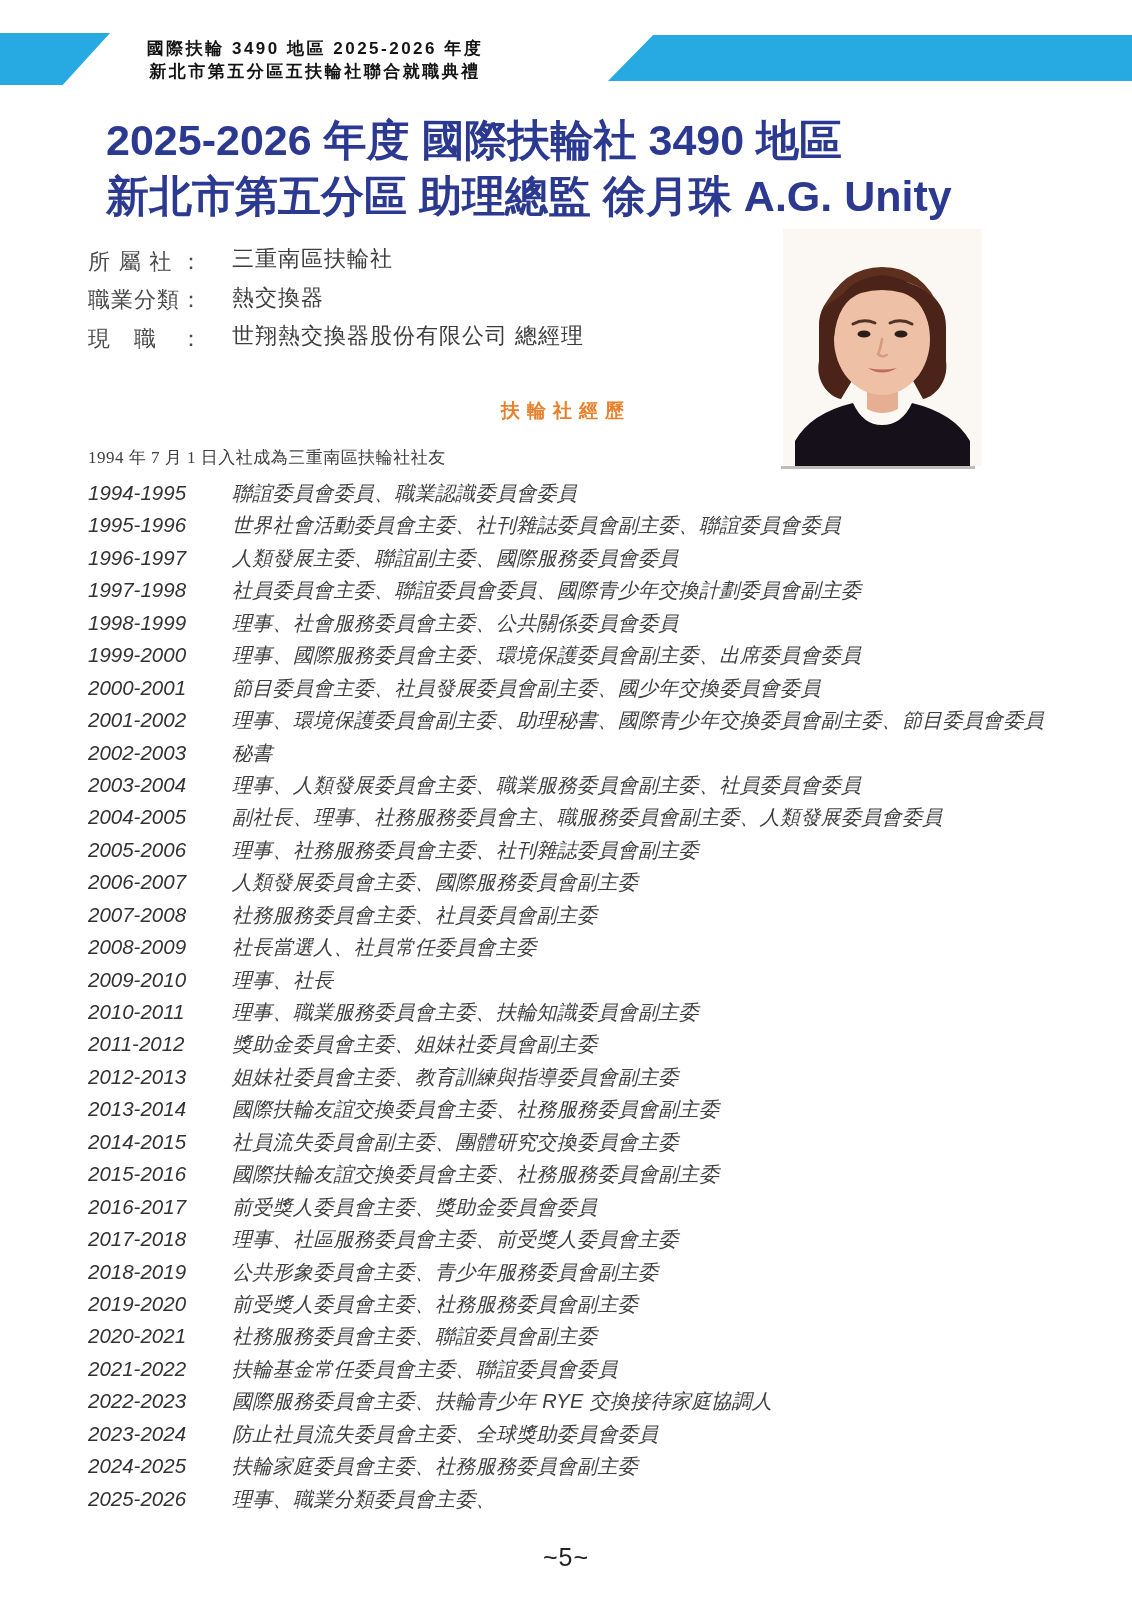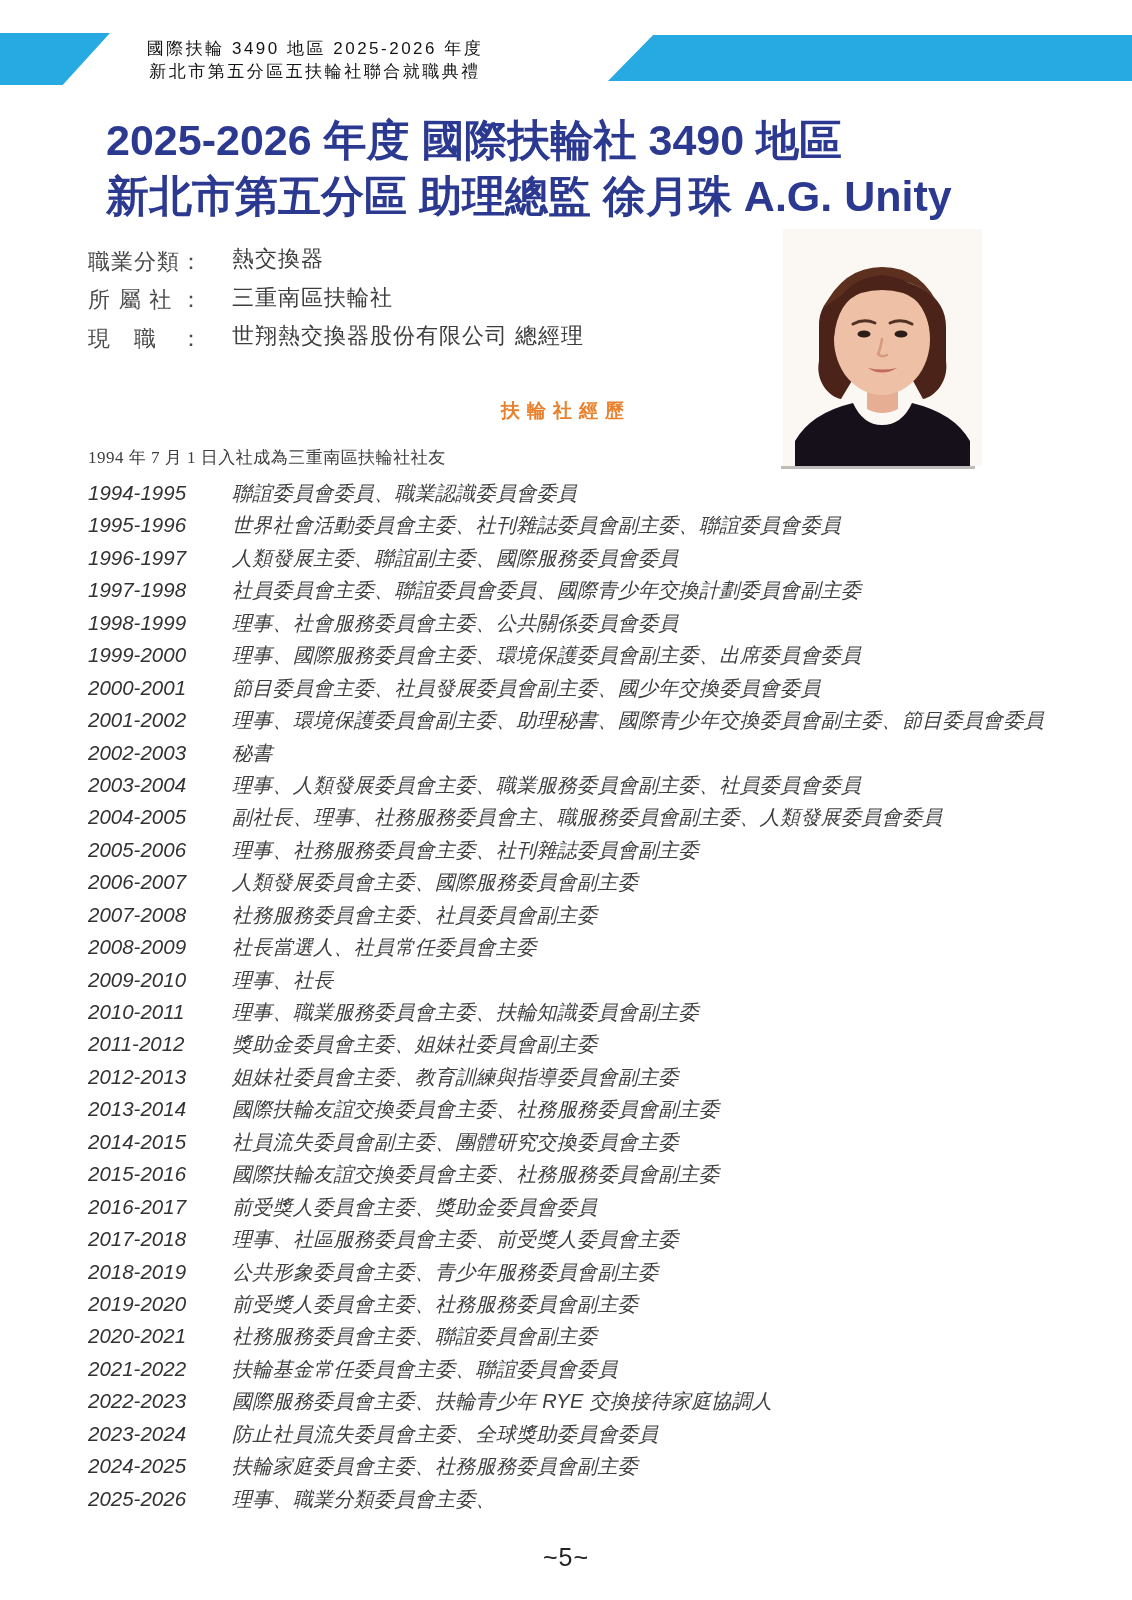--- a/index.html
+++ b/index.html
@@ -6,21 +6,21 @@
   body{font-family:"Liberation Sans","DejaVu Sans",sans-serif;}
   .page{position:relative;width:1132px;height:1600px;background:#ffffff;overflow:hidden;}
 
   
   .band{position:absolute;background:#27a9e1;}
   .band-left{left:0;top:33px;width:110px;height:52px;
     clip-path:polygon(0 0,100% 0,57% 100%,0 100%);}
   .band-right{left:608px;top:35px;width:524px;height:46px;
     clip-path:polygon(8.6% 0,100% 0,100% 100%,0 100%);}
   .band-text{position:absolute;left:140px;top:37px;width:350px;text-align:center;
-    font-size:17px;font-weight:400;color:#141414;letter-spacing:2.5px;line-height:23px;white-space:nowrap;}
+    font-size:17px;font-weight:700;color:#141414;letter-spacing:2.5px;line-height:23px;white-space:nowrap;}
 
   
   .title{position:absolute;left:94px;top:100px;margin:12px;color:#2b3990;
     font-size:43px;font-weight:700;line-height:56px;white-space:nowrap;}
   .title span{display:block;}
 
   
   .info{position:absolute;left:88px;top:240px;}
   .info-row{height:38.5px;line-height:38.5px;white-space:nowrap;}
   .info-label{display:inline-block;width:114px;font-size:22px;color:#4a4a4a;
@@ -62,25 +62,25 @@
     <div>新北市第五分區五扶輪社聯合就職典禮</div>
   </div>
 
   <h1 class="title">
     <span>2025-2026 年度  國際扶輪社 3490 地區</span>
     <span>新北市第五分區  助理總監  徐月珠  A.G. Unity</span>
   </h1>
 
   <div class="info">
     <div class="info-row">
+      <span class="info-label">所屬社：</span><span class="info-value">三重南區扶輪社</span>
+    </div>
+
+    <div class="info-row">
       <span class="info-label">職業分類：</span><span class="info-value">熱交換器</span>
-    </div>
-
-    <div class="info-row">
-      <span class="info-label">所屬社：</span><span class="info-value">三重南區扶輪社</span>
     </div>
 
     <div class="info-row">
       <span class="info-label">現職：</span><span class="info-value">世翔熱交換器股份有限公司  總經理</span>
     </div>
   </div>
 
   <div class="photo">
     <svg viewBox="0 0 199 237" xmlns="http://www.w3.org/2000/svg">
       <rect x="0" y="0" width="199" height="237" fill="#fbf8f4"></rect>

